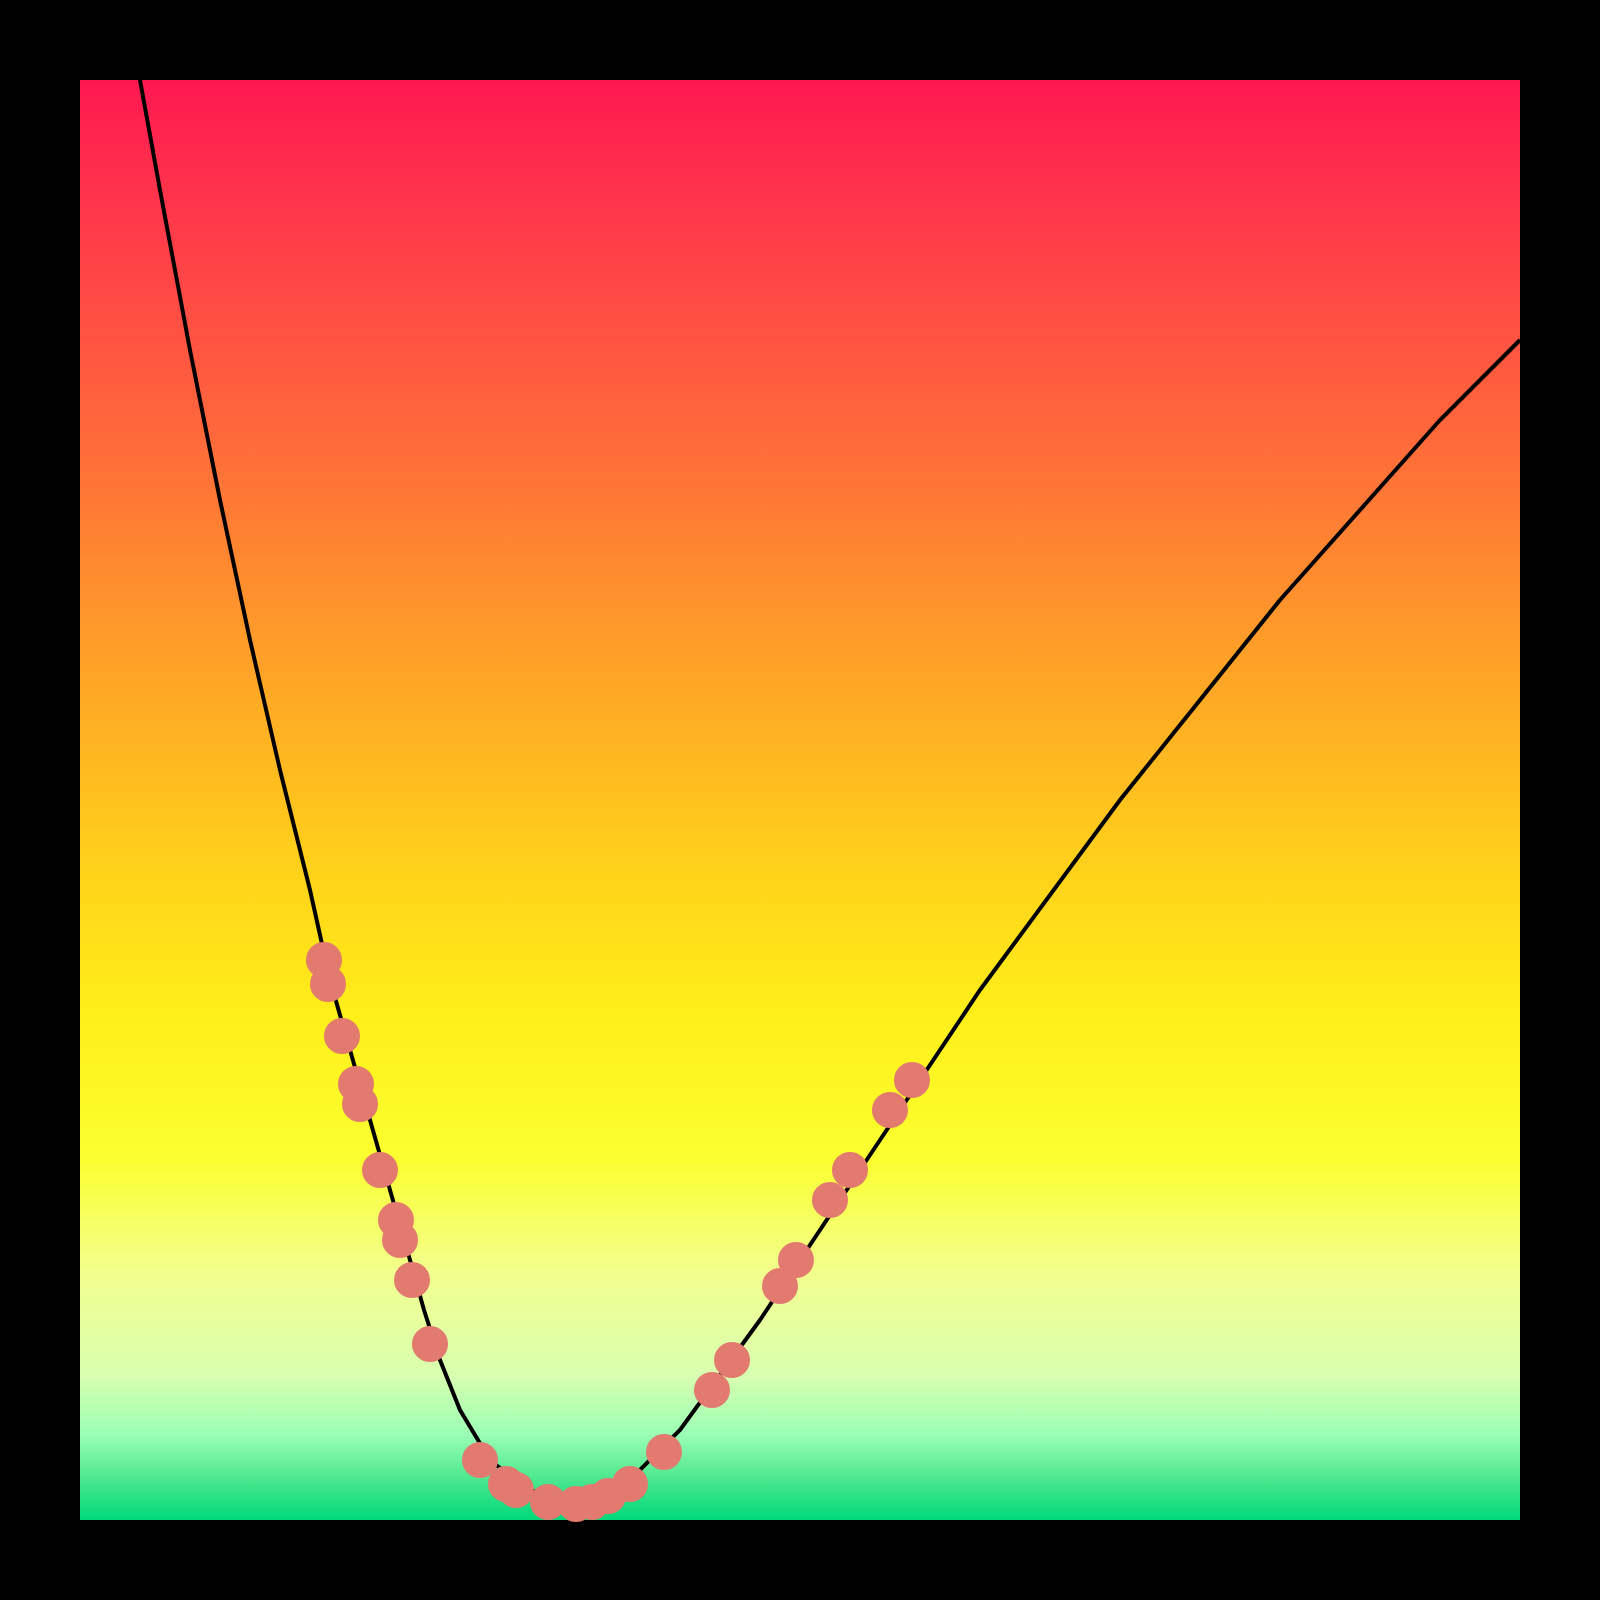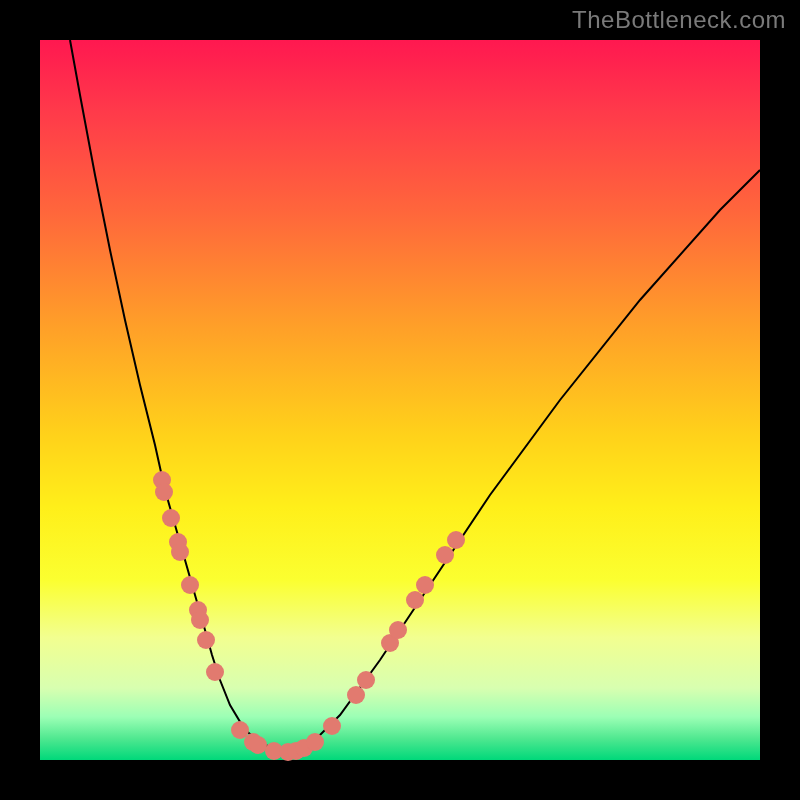--- a/index.html
+++ b/index.html
@@ -65,21 +65,20 @@
   }
   .dot {
     fill: #e27a6f;
     stroke: none;
   }
 </style>
 </head>
 <body>
 
 <div class="frame">
-  <div class="watermark">TheBottleneck.com</div>
   <div class="plot-area">
     <svg class="curve" viewBox="0 0 720 720">
       <path id="curve-path" class="curve-path" d="M 30 0 L 40 55 L 55 135 L 70 210 L 85 280 L 100 345 L 115 405 L 125 450 L 135 485 L 145 520 L 155 555 L 165 590 L 172 615 L 180 640 L 190 665 L 205 690 L 220 702 L 235 710 L 245 712 L 258 710 L 275 700 L 300 675 L 340 620 L 390 545 L 450 455 L 520 360 L 600 260 L 680 170 L 720 130"></path>
       <g id="dots">
           <circle cx="122" cy="440" r="9" class="dot"></circle>
           <circle cx="124" cy="452" r="9" class="dot"></circle>
           <circle cx="131" cy="478" r="9" class="dot"></circle>
           <circle cx="138" cy="502" r="9" class="dot"></circle>
           <circle cx="140" cy="512" r="9" class="dot"></circle>
           <circle cx="150" cy="545" r="9" class="dot"></circle>

